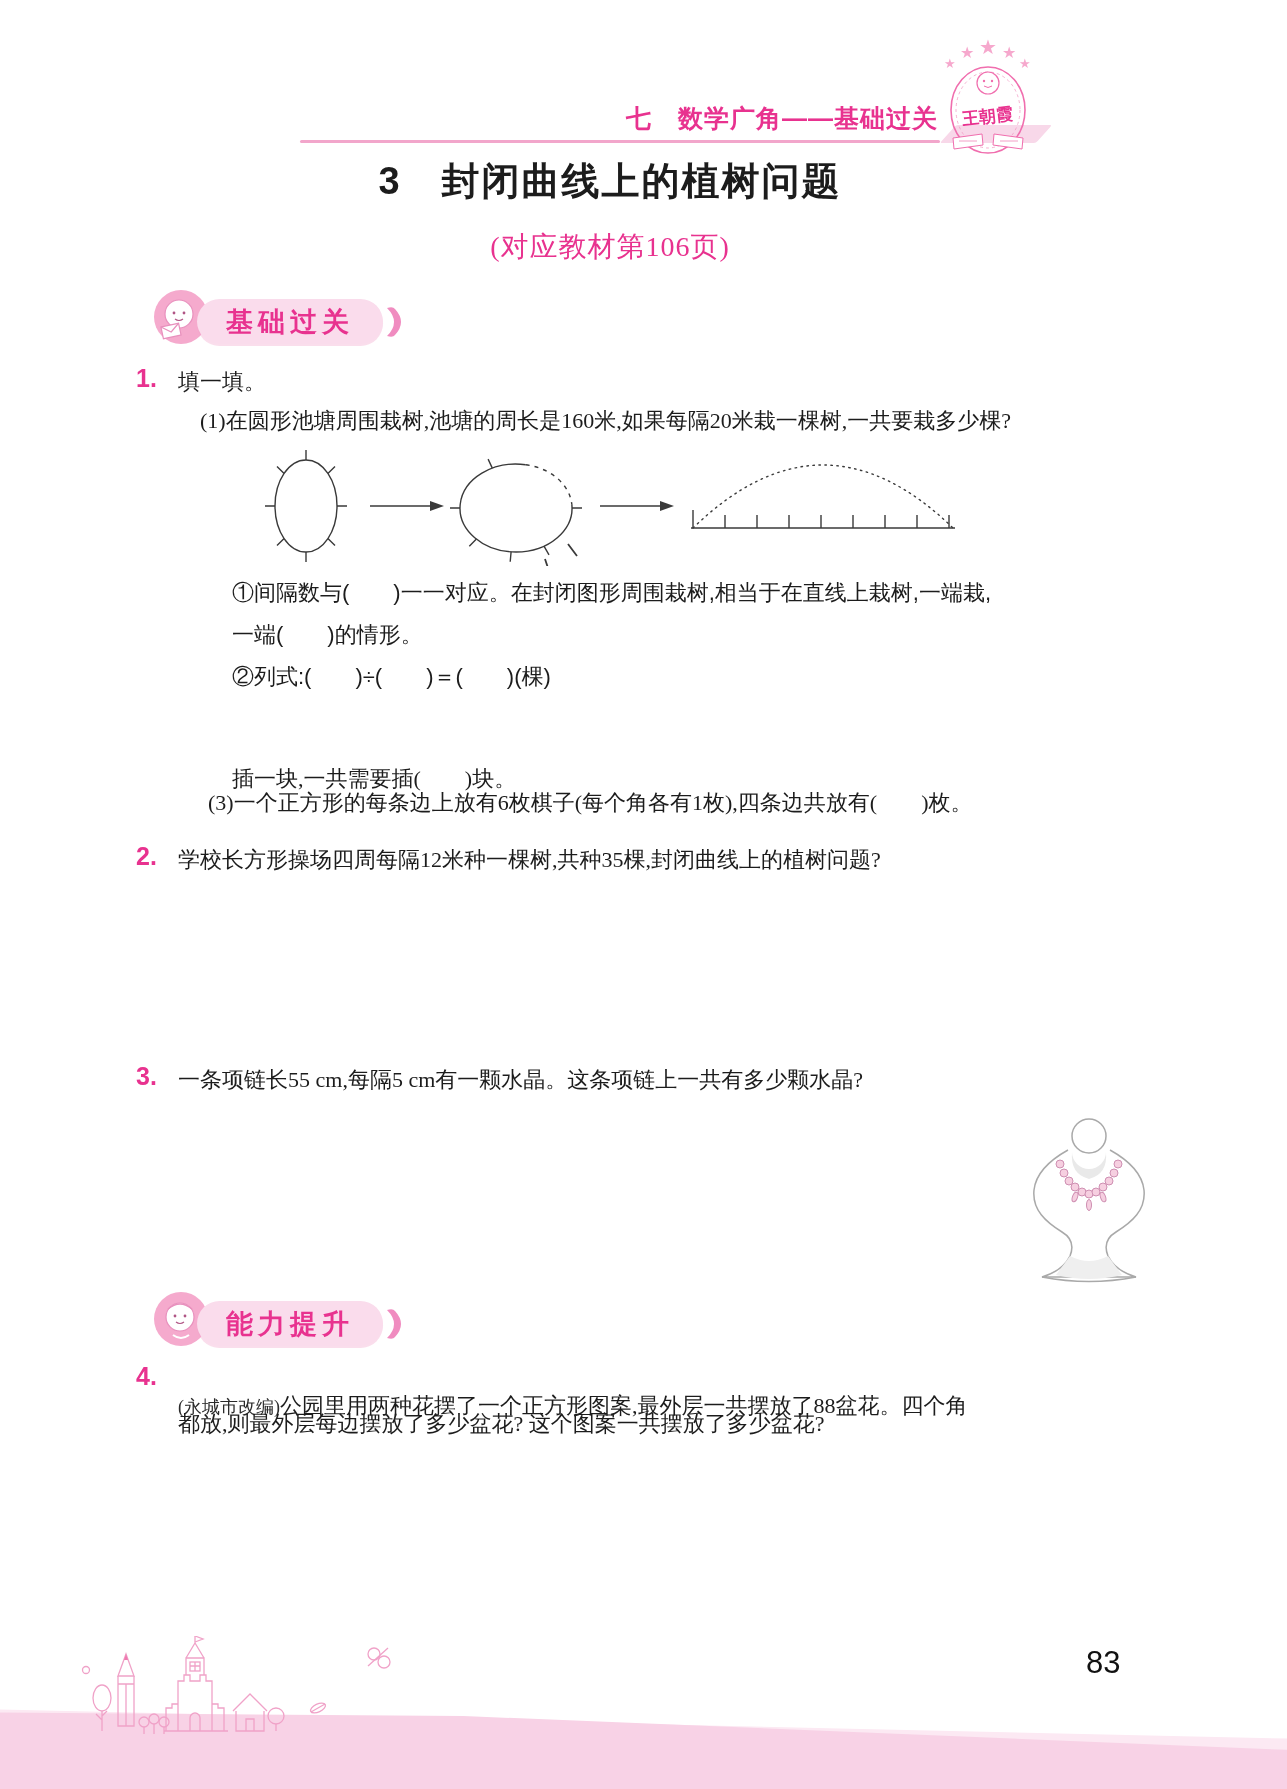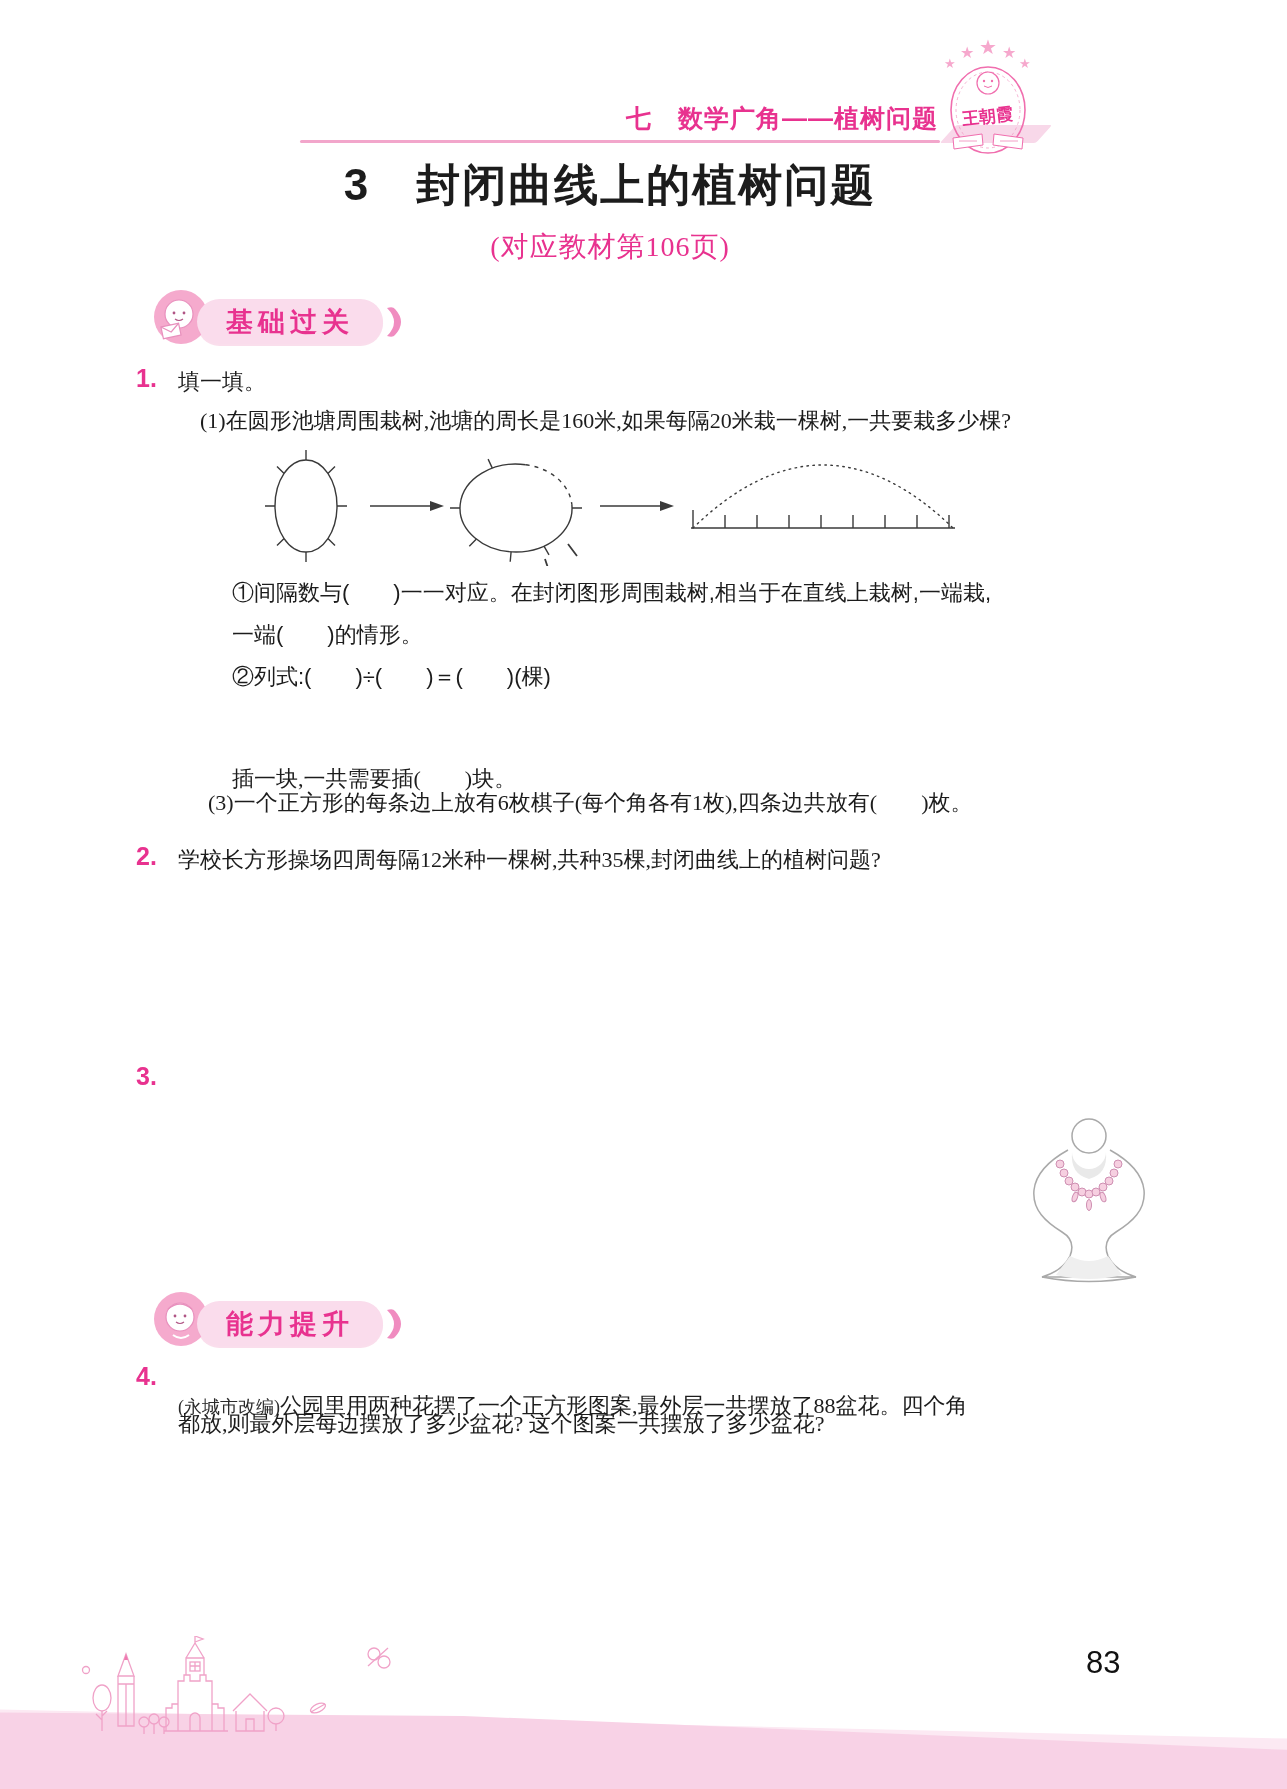--- a/index.html
+++ b/index.html
@@ -20,21 +20,21 @@
   .chapter-underline { left:300px; top:140px; width:640px; height:3px; background:#f2a6cb; border-radius:2px; }
   .chapter-swoosh { left:948px; top:125px; width:96px; height:18px; background:#f8d8e9; transform:skewX(-42deg); border-radius:2px; }
   .badge { left:938px; top:38px; width:100px; height:120px; }
   .badge-star { fill:var(--accent_soft,#f6a8cd); font-family:"DejaVu Sans", sans-serif; }
   .badge-text { fill:var(--accent,#e8328f); font-family:"Liberation Serif", serif; font-weight:bold; font-size:17px; }
 
   
   .page-title {
     left:148px; top:156px; width:924px; text-align:center;
     font-family:"Liberation Sans", sans-serif; font-weight:bold;
-    font-size:44px; letter-spacing:2px; color:#1c1c1c;
+    font-size:38px; letter-spacing:2px; color:#1c1c1c;
   }
   .page-subtitle {
     left:148px; top:228px; width:924px; text-align:center;
     font-size:28px; letter-spacing:1px; color:var(--accent,#e8328f);
   }
 
   
   .mascot { width:56px; height:56px; }
   .pill {
     height:45px; border-radius:23px; background:var(--pill_bg,#fadcec);
@@ -70,21 +70,21 @@
   .page-number {
     left:1086px; top:1645px; width:70px;
     font-family:"Liberation Sans", sans-serif; font-size:31px; color:#111;
   }
 </style>
 </head>
 <body>
 
 <div class="page">
 
-  <div class="abs chapter-title">七　数学广角——植树问题</div>
+  <div class="abs chapter-title">七　数学广角——基础过关</div>
   <div class="abs chapter-underline"></div>
   <div class="abs chapter-swoosh"></div>
 
   <svg class="abs badge" viewBox="0 0 100 120">
     <text class="badge-star" x="6" y="30" font-size="13">★</text>
     <text class="badge-star" x="22" y="20" font-size="16">★</text>
     <text class="badge-star" x="41" y="16" font-size="20">★</text>
     <text class="badge-star" x="64" y="20" font-size="16">★</text>
     <text class="badge-star" x="81" y="30" font-size="13">★</text>
     <ellipse cx="50" cy="72" rx="37" ry="43" fill="none" stroke="#f06eae" stroke-width="1.6"></ellipse>
@@ -157,20 +157,21 @@
   <span class="abs t-sans" style="left:232px; top:620px;">一端(　　)的情形。</span>
   <span class="abs t-sans" style="left:232px; top:662px;">②列式:(　　)÷(　　)＝(　　)(棵)</span>
 
   <span class="abs t-serif" style="left:232px; top:764px;">插一块,一共需要插(　　)块。</span>
   <span class="abs t-serif" style="left:200px; top:788px;margin-left:8px;">(3)一个正方形的每条边上放有6枚棋子(每个角各有1枚),四条边共放有(　　)枚。</span>
 
   <span class="abs q-num" style="left:136px; top:842px;">2.</span>
   <span class="abs t-serif" style="left:178px; top:845px;">学校长方形操场四周每隔12米种一棵树,共种35棵,封闭曲线上的植树问题?</span>
 
   <span class="abs q-num" style="left:136px; top:1062px;">3.</span>
+  <span class="abs t-serif" style="left:178px; top:1065px;">一条项链长55 cm,每隔5 cm有一颗水晶。这条项链上一共有多少颗水晶?</span>
 
   <svg class="abs" style="left:1012px; top:1106px;" width="155" height="182" viewBox="0 0 155 182">
     <path class="neck-line" fill="#fdfdfd" d="M56,44 C38,54 24,66 22,84 C20,104 34,116 50,126 C60,132 62,140 58,150
              C52,162 40,168 30,171 L124,171 C114,168 102,162 96,150 C92,140 94,132 104,126
              C120,116 134,104 132,84 C130,66 116,54 98,44"></path>
     <path d="M60,46 A17,17 0 0 0 94,46 Q96,68 77,73 Q58,68 60,46 Z" fill="#e9e9e9" stroke="none"></path>
     <path d="M58,150 Q77,160 96,150 L110,169 Q77,177 44,169 Z" fill="#efefef" stroke="none"></path>
     <path class="neck-line" d="M30,171 Q77,180 124,171"></path>
     <circle class="neck-line" cx="77" cy="30" r="17" fill="#fff"></circle>
     <g>

